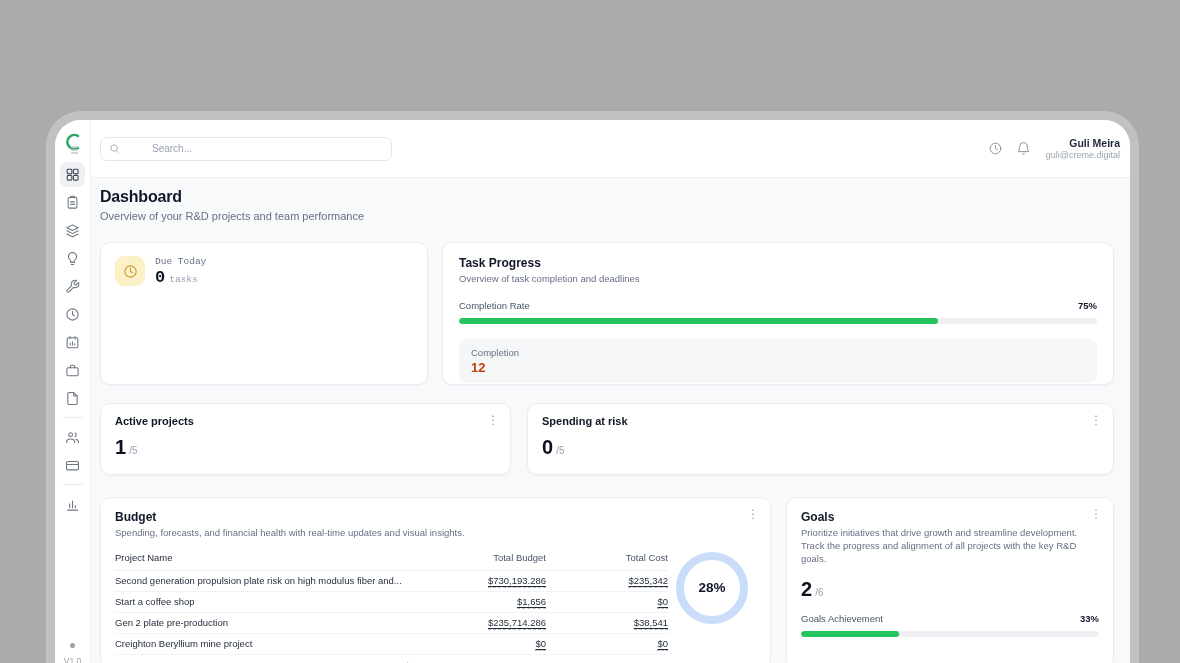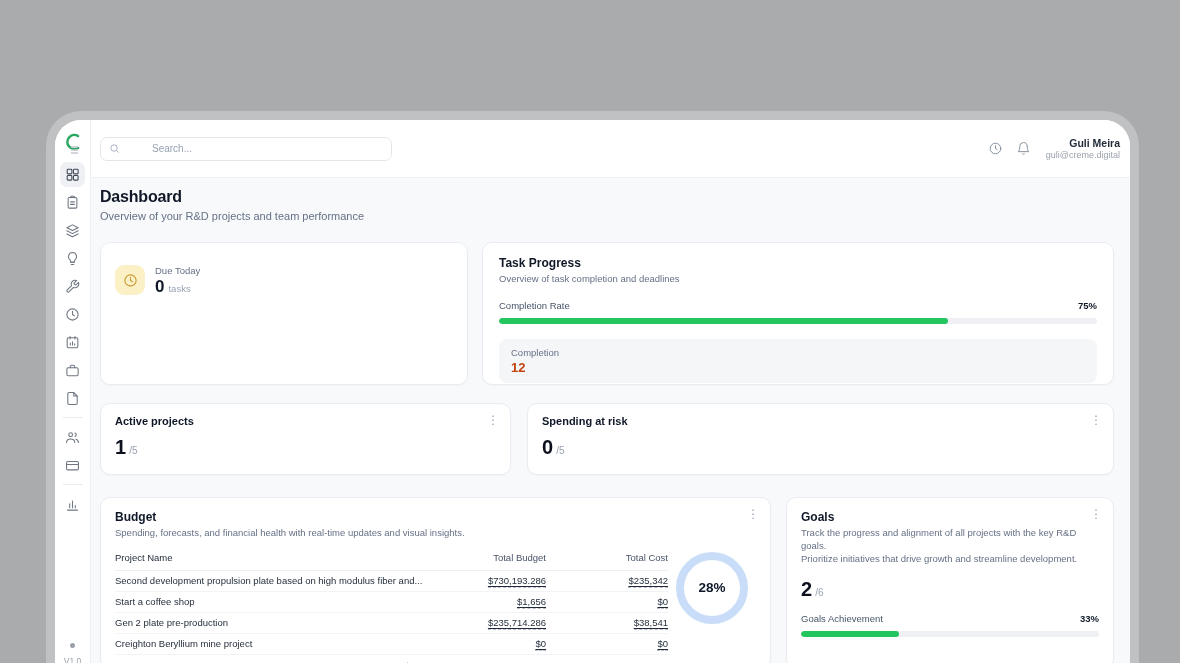--- a/index.html
+++ b/index.html
@@ -65,21 +65,21 @@
   .row2 { margin-top:18px; gap:16px; }
   .row3 { margin-top:22px; gap:15px; }
   .card {
     background:#fff; border:1px solid #e9ecf0; border-radius:10px;
     box-shadow:0 1px 2px rgba(16,24,40,0.03); position:relative;
   }
   .card-title { font-size:12px; font-weight:700; color:#101828; }
   .card-sub { font-size:9.5px; color:#667085; margin-top:3px; line-height:1.35; }
   .kebab { position:absolute; top:10px; right:11px; font-size:12px; color:#98a2b3; cursor:pointer; line-height:1; letter-spacing:0; }
   
-  .card-due { width:368px; height:143px; padding:22px 14px; }
+  .card-due { width:328px; height:143px; padding:13px 14px;font-family:Liberation Mono, monospace; }
   .due-inner { display:flex; align-items:flex-start; }
   .due-iconbox { width:30px; height:30px; border-radius:9px; background:#fcf0c7; display:flex; align-items:center; justify-content:center; flex-shrink:0; }
   .due-iconbox svg { width:15px; height:15px; stroke:#c9962e; stroke-width:1.7; fill:none; stroke-linecap:round; }
   .due-text { margin-left:10px; }
   .mini-label { font-size:9.5px; color:#667085; }
   .due-valrow { margin-top:1px; display:flex; align-items:baseline; }
   .due-val { font-size:17px; font-weight:800; color:#101828; }
   .due-unit { font-size:9.5px; color:#98a2b3; margin-left:4px; }
   
   .card-task { flex:1; height:143px; padding:13px 16px; }
@@ -323,21 +323,21 @@
           <div class="kebab">⋮</div>
           <div class="card-sub">Spending, forecasts, and financial health with real-time updates and visual insights.</div>
           <div class="budget-body">
             <div class="budget-table">
               <div class="bt-head">
                 <div class="bt-name">Project Name</div>
                 <div class="bt-budget">Total Budget</div>
                 <div class="bt-cost">Total Cost</div>
               </div>
               <div class="bt-row">
-                <div class="bt-name">Second development propulsion plate based on high modulus fiber and...</div>
+                <div class="bt-name">Second generation propulsion plate risk on high modulus fiber and...</div>
                 <div class="bt-budget"><span class="bt-val">$730,193.286</span></div>
                 <div class="bt-cost"><span class="bt-val">$235,342</span></div>
               </div>
               <div class="bt-row">
                 <div class="bt-name">Start a coffee shop</div>
                 <div class="bt-budget"><span class="bt-val">$1,656</span></div>
                 <div class="bt-cost"><span class="bt-val">$0</span></div>
               </div>
               <div class="bt-row">
                 <div class="bt-name">Gen 2 plate pre-production</div>
@@ -356,22 +356,22 @@
                 <span>28%</span>
               </div>
             </div>
           </div>
         </div>
 
         <div class="card card-goals">
           <div class="card-title">Goals</div>
           <div class="kebab">⋮</div>
           <div class="card-sub">
+            <span style="display:block;">Prioritize initiatives that drive growth and streamline development.</span>
             <span style="display:block;">Track the progress and alignment of all projects with the key R&amp;D goals.</span>
-            <span style="display:block;">Prioritize initiatives that drive growth and streamline development.</span>
           </div>
           <div class="goals-valrow">
             <span class="stat-val">2</span>
             <span class="stat-total">/6</span>
           </div>
           <div class="ga-row">
             <span class="cr-label">Goals Achievement</span>
             <span class="cr-val">33%</span>
           </div>
           <div class="bar-track">

